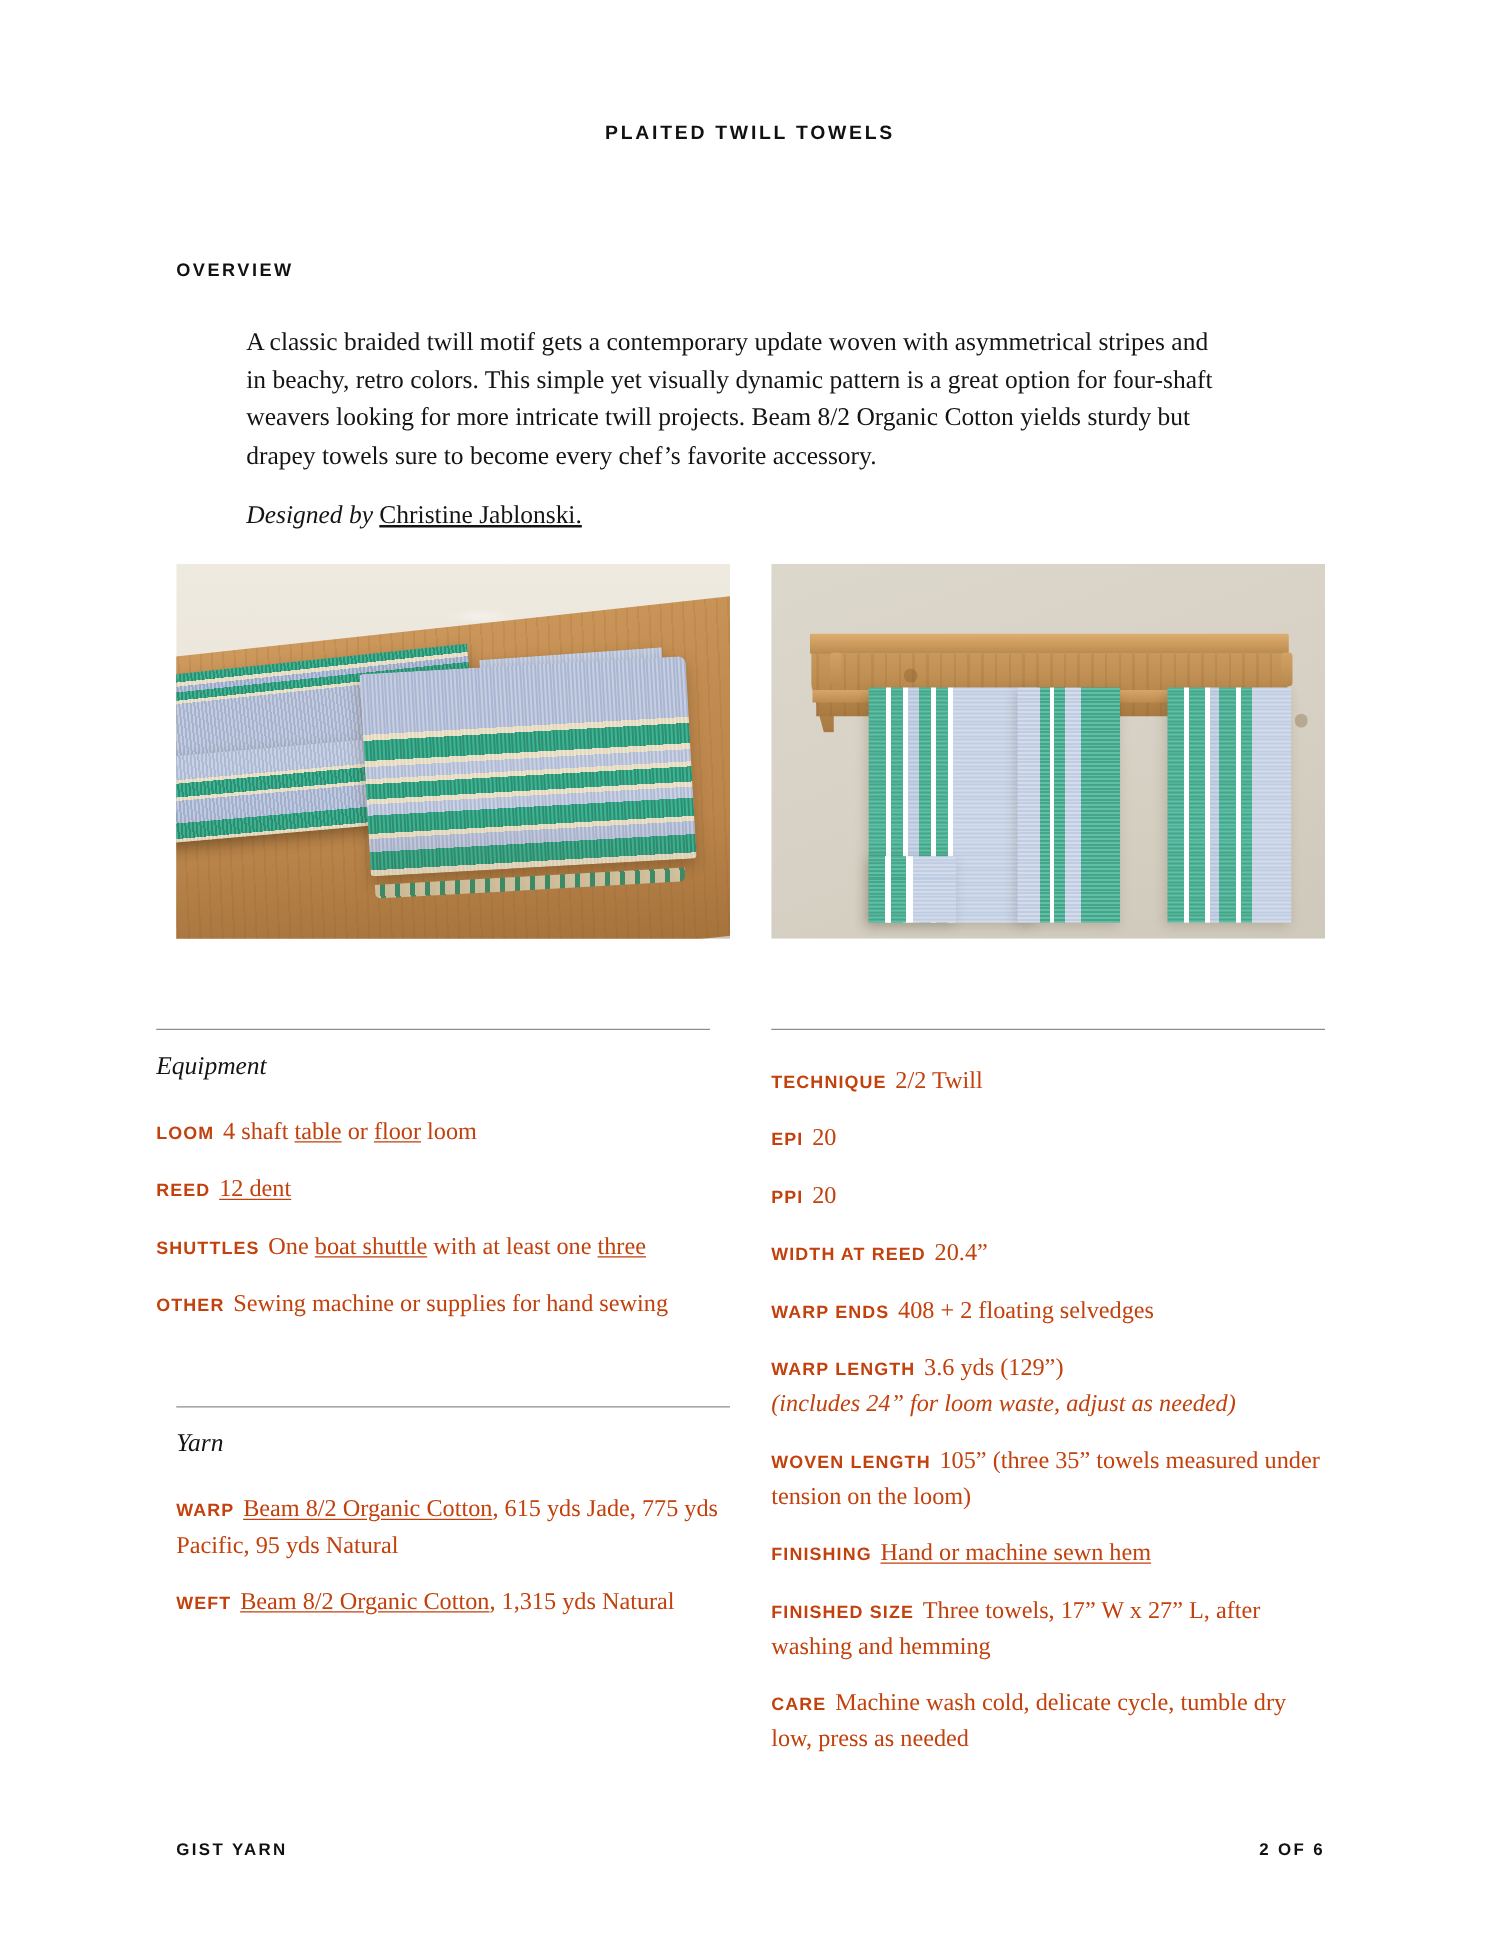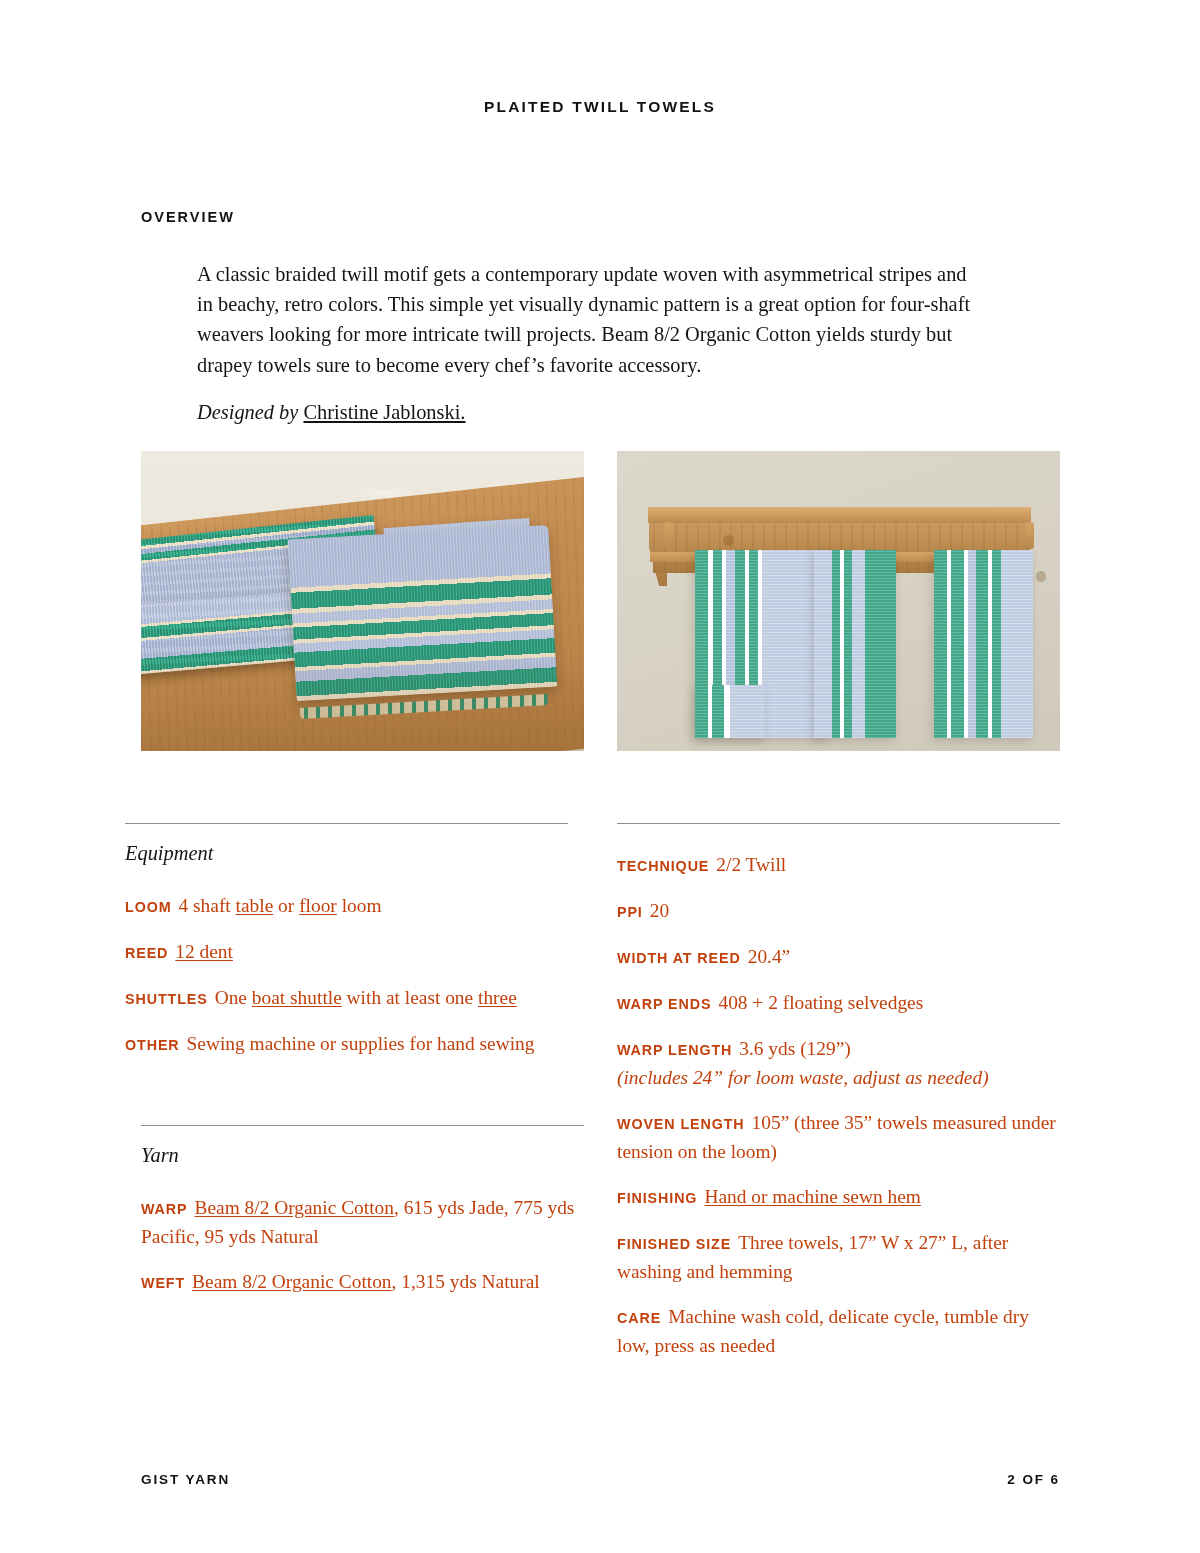--- a/index.html
+++ b/index.html
@@ -382,20 +382,23 @@
 </div>
 
 <div class="col" id="col-right">
   <div class="rule"></div>
   <div class="spec-list">
 
     <div class="spec-row">
       <span class="lbl">TECHNIQUE</span><span class="val">2/2 Twill</span>
     </div>
 
+    <div class="spec-row">
+      <span class="lbl">EPI</span><span class="val">20</span>
+    </div>
 
     <div class="spec-row">
       <span class="lbl">PPI</span><span class="val">20</span>
     </div>
 
     <div class="spec-row">
       <span class="lbl">WIDTH AT REED</span><span class="val">20.4”</span>
     </div>
 
     <div class="spec-row">

